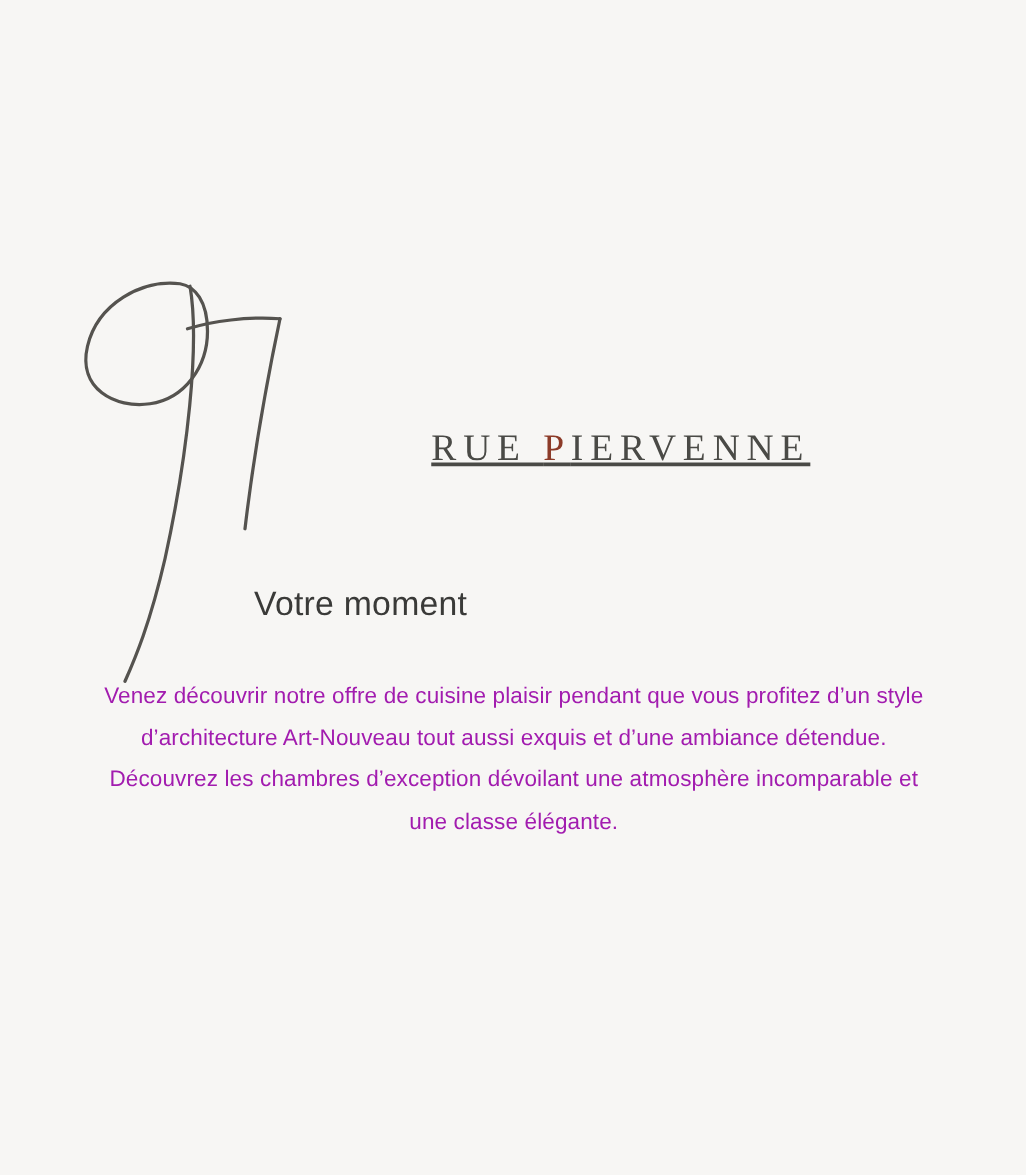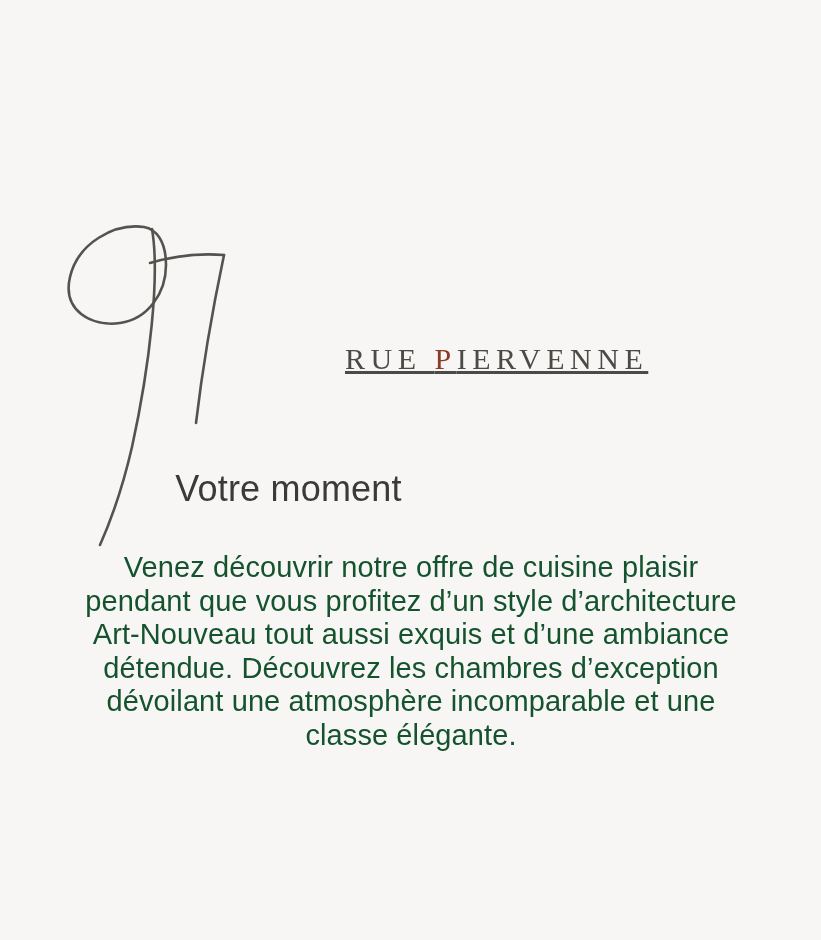--- a/index.html
+++ b/index.html
@@ -48,40 +48,40 @@
     color: #8c3b28;
   }
 
   
   .heading {
     position: absolute;
     left: 0;
     top: 468px;
     width: 821px;
     text-align: center;
-    font-size: 36px;
+    font-size: 27px;
     color: #3a3a38;
     font-weight: 400;
     letter-spacing: 0.2px;
   }
   .heading-inner {
     display: inline-block;
     transform: translateX(-122px);
   }
 
   
   .body-copy {
     position: absolute;
     left: 78px;
     top: 522px;
     width: 666px;
     text-align: center;
-    font-size: 29px;
+    font-size: 18px;
     line-height: 33.5px;
-    color: #14532d;
+    color: #a21caf;
     letter-spacing: 0.1px;
   }
 </style>
 </head>
 <body>
 
 <div class="page">
 
   <div class="numeral-art">
     <svg width="240" height="350" viewBox="0 0 240 350" fill="none" xmlns="http://www.w3.org/2000/svg" aria-hidden="true">

